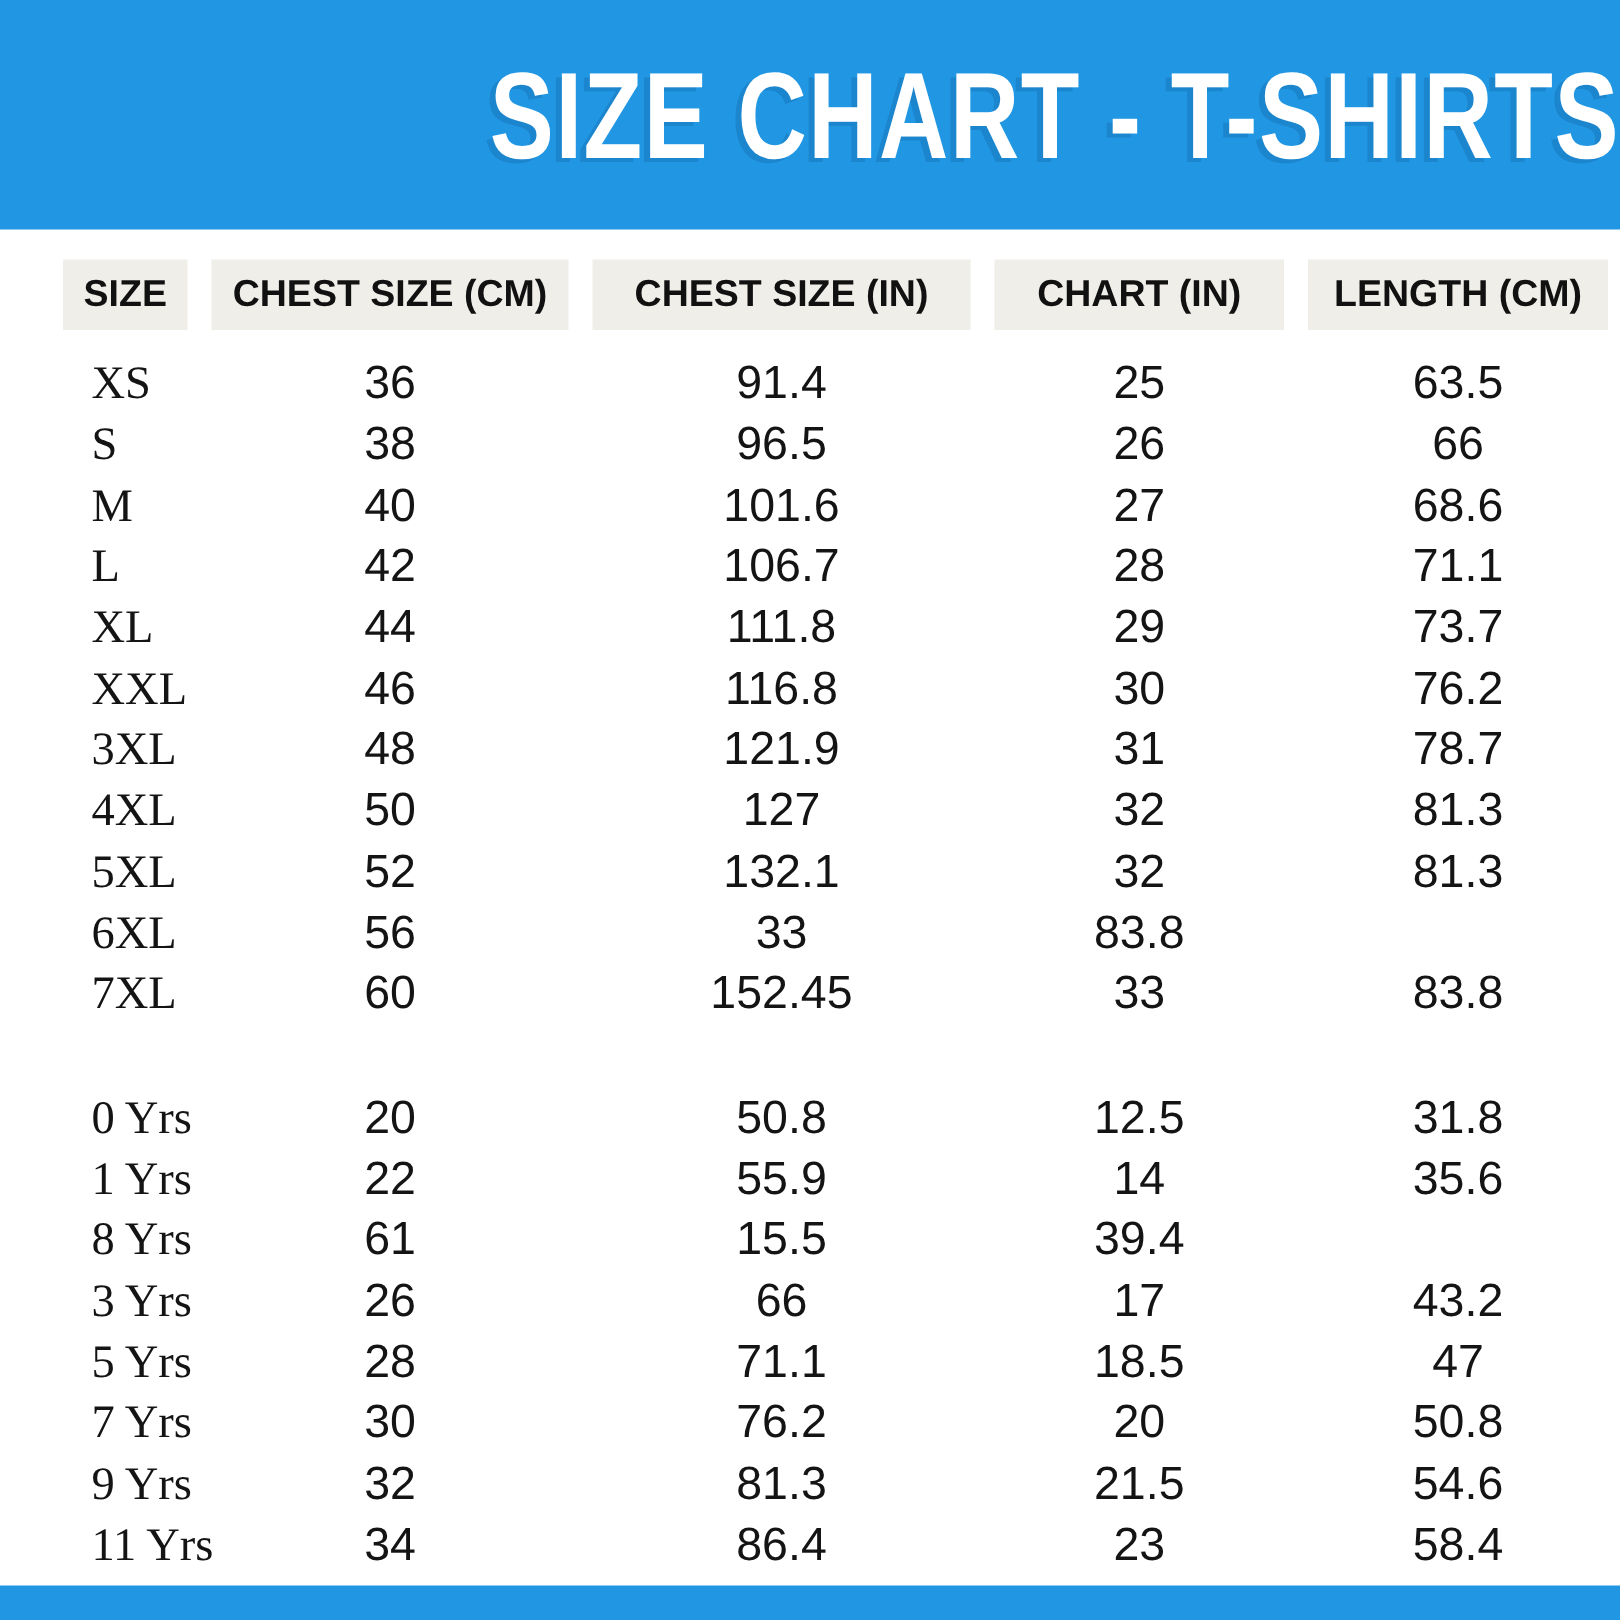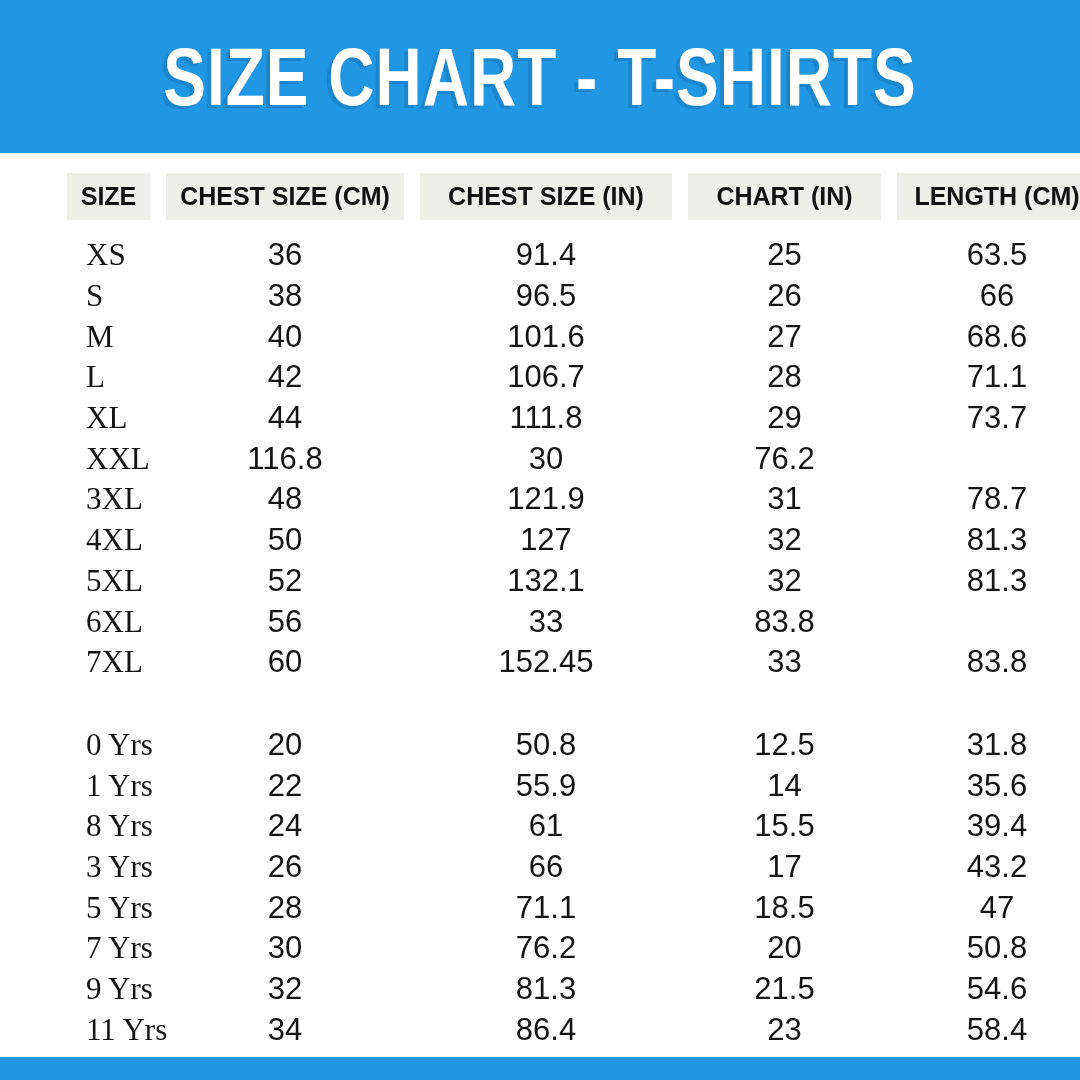--- a/index.html
+++ b/index.html
@@ -8,40 +8,39 @@
     background: #ffffff;
     font-family: "Liberation Sans", sans-serif;
     overflow: hidden;
     position: relative;
   }
 
   
   .banner {
     width: 1080px; height: 153px;
     background: #2196E3;
-    display: flex; align-items: center; justify-content: center;
+    display: flex; align-items: center; justify-content: flex-end;
   }
   .banner-title {
     color: #ffffff;
     font-weight: bold;
     font-size: 64px;
     letter-spacing: 1px;
     transform: scaleY(1.28);
     transform-origin: center;
     white-space: nowrap;
     text-shadow: -4px 2px 0 rgba(12, 84, 140, 0.25);
   }
 
   
   .grid-row {
     display: grid;
     grid-template-columns: 83px 238px 252px 193px 200px;
     column-gap: 16px;
-    padding-left: 27px;
-    margin-left: 40px;
+    padding-left: 42px;
   }
 
   
   .table-head { margin-top: 20px; }
   .hcell {
     height: 47px;
     background: #F0EEE8;
     display: flex; align-items: center; justify-content: center;
     font-weight: bold;
     font-size: 25px;
@@ -118,20 +117,21 @@
       </div>
       <div class="grid-row data-row">
         <div class="cell size-col">XL</div>
         <div class="cell">44</div>
         <div class="cell">111.8</div>
         <div class="cell">29</div>
         <div class="cell">73.7</div>
       </div>
       <div class="grid-row data-row">
         <div class="cell size-col">XXL</div>
+        <div class="cell">46</div>
         <div class="cell">116.8</div>
         <div class="cell">30</div>
         <div class="cell">76.2</div>
       </div>
       <div class="grid-row data-row">
         <div class="cell size-col">3XL</div>
         <div class="cell">48</div>
         <div class="cell">121.9</div>
         <div class="cell">31</div>
         <div class="cell">78.7</div>
@@ -175,21 +175,20 @@
       </div>
       <div class="grid-row data-row">
         <div class="cell size-col">1 Yrs</div>
         <div class="cell">22</div>
         <div class="cell">55.9</div>
         <div class="cell">14</div>
         <div class="cell">35.6</div>
       </div>
       <div class="grid-row data-row">
         <div class="cell size-col">8 Yrs</div>
-        <div class="cell">24</div>
         <div class="cell">61</div>
         <div class="cell">15.5</div>
         <div class="cell">39.4</div>
       </div>
       <div class="grid-row data-row">
         <div class="cell size-col">3 Yrs</div>
         <div class="cell">26</div>
         <div class="cell">66</div>
         <div class="cell">17</div>
         <div class="cell">43.2</div>

